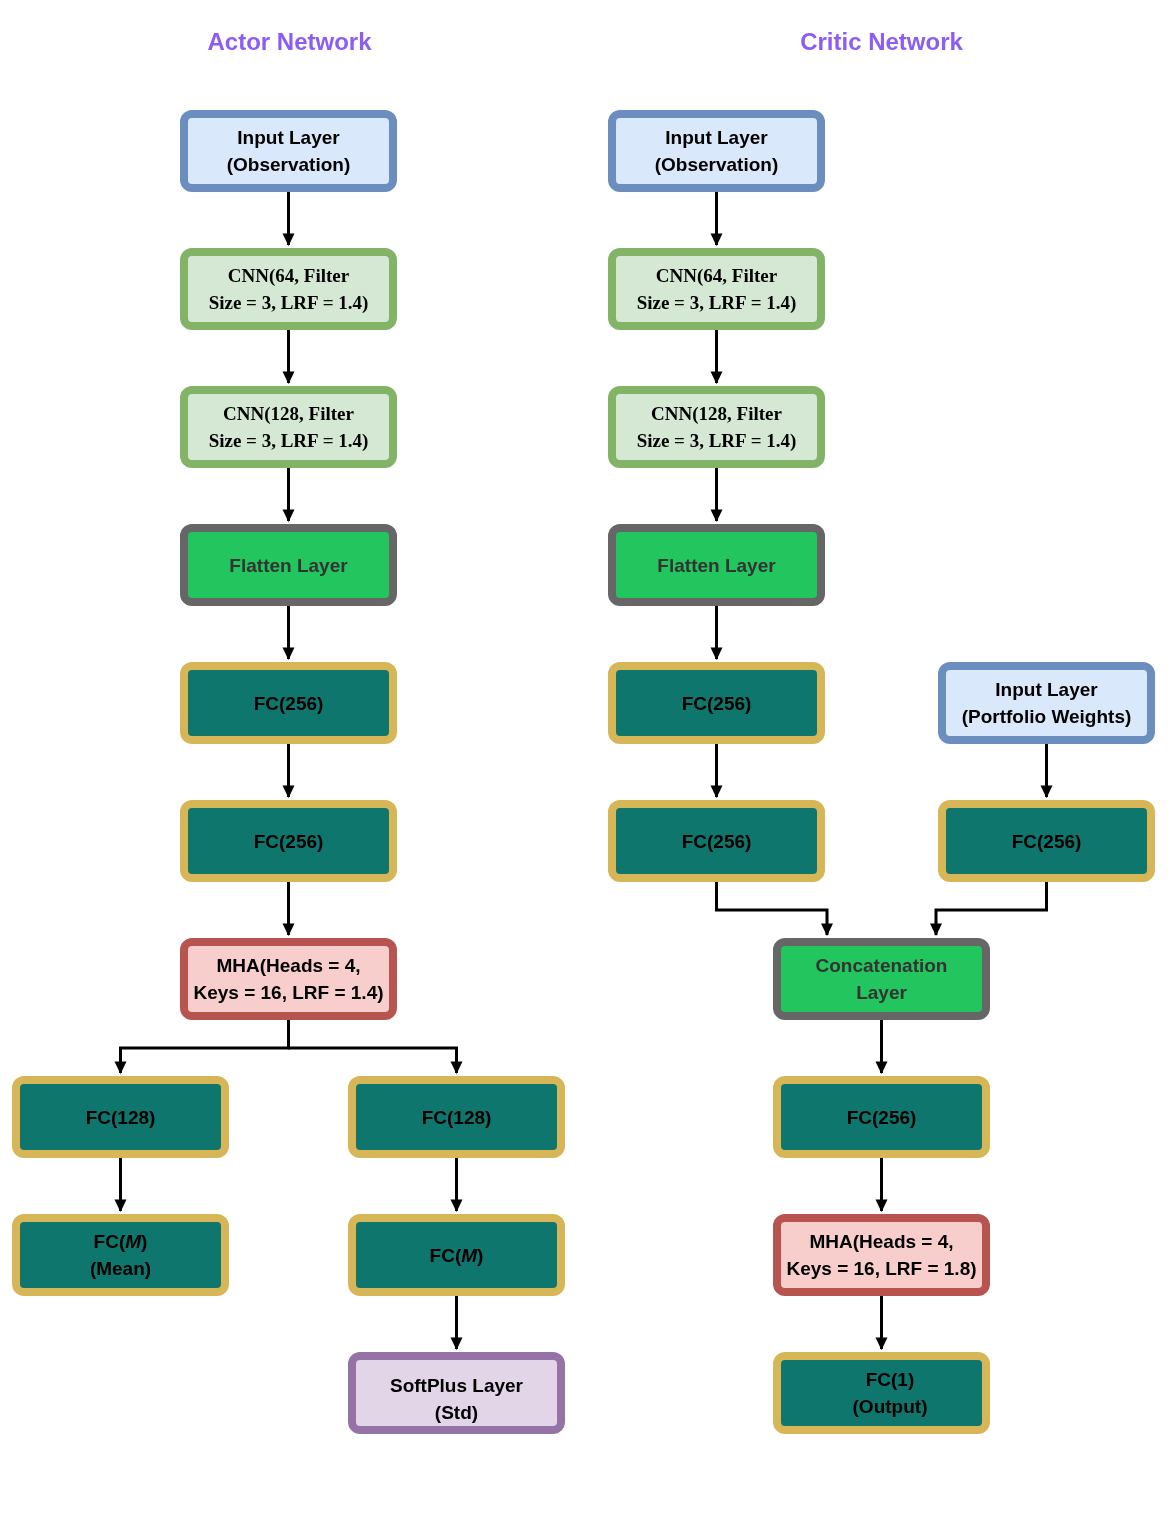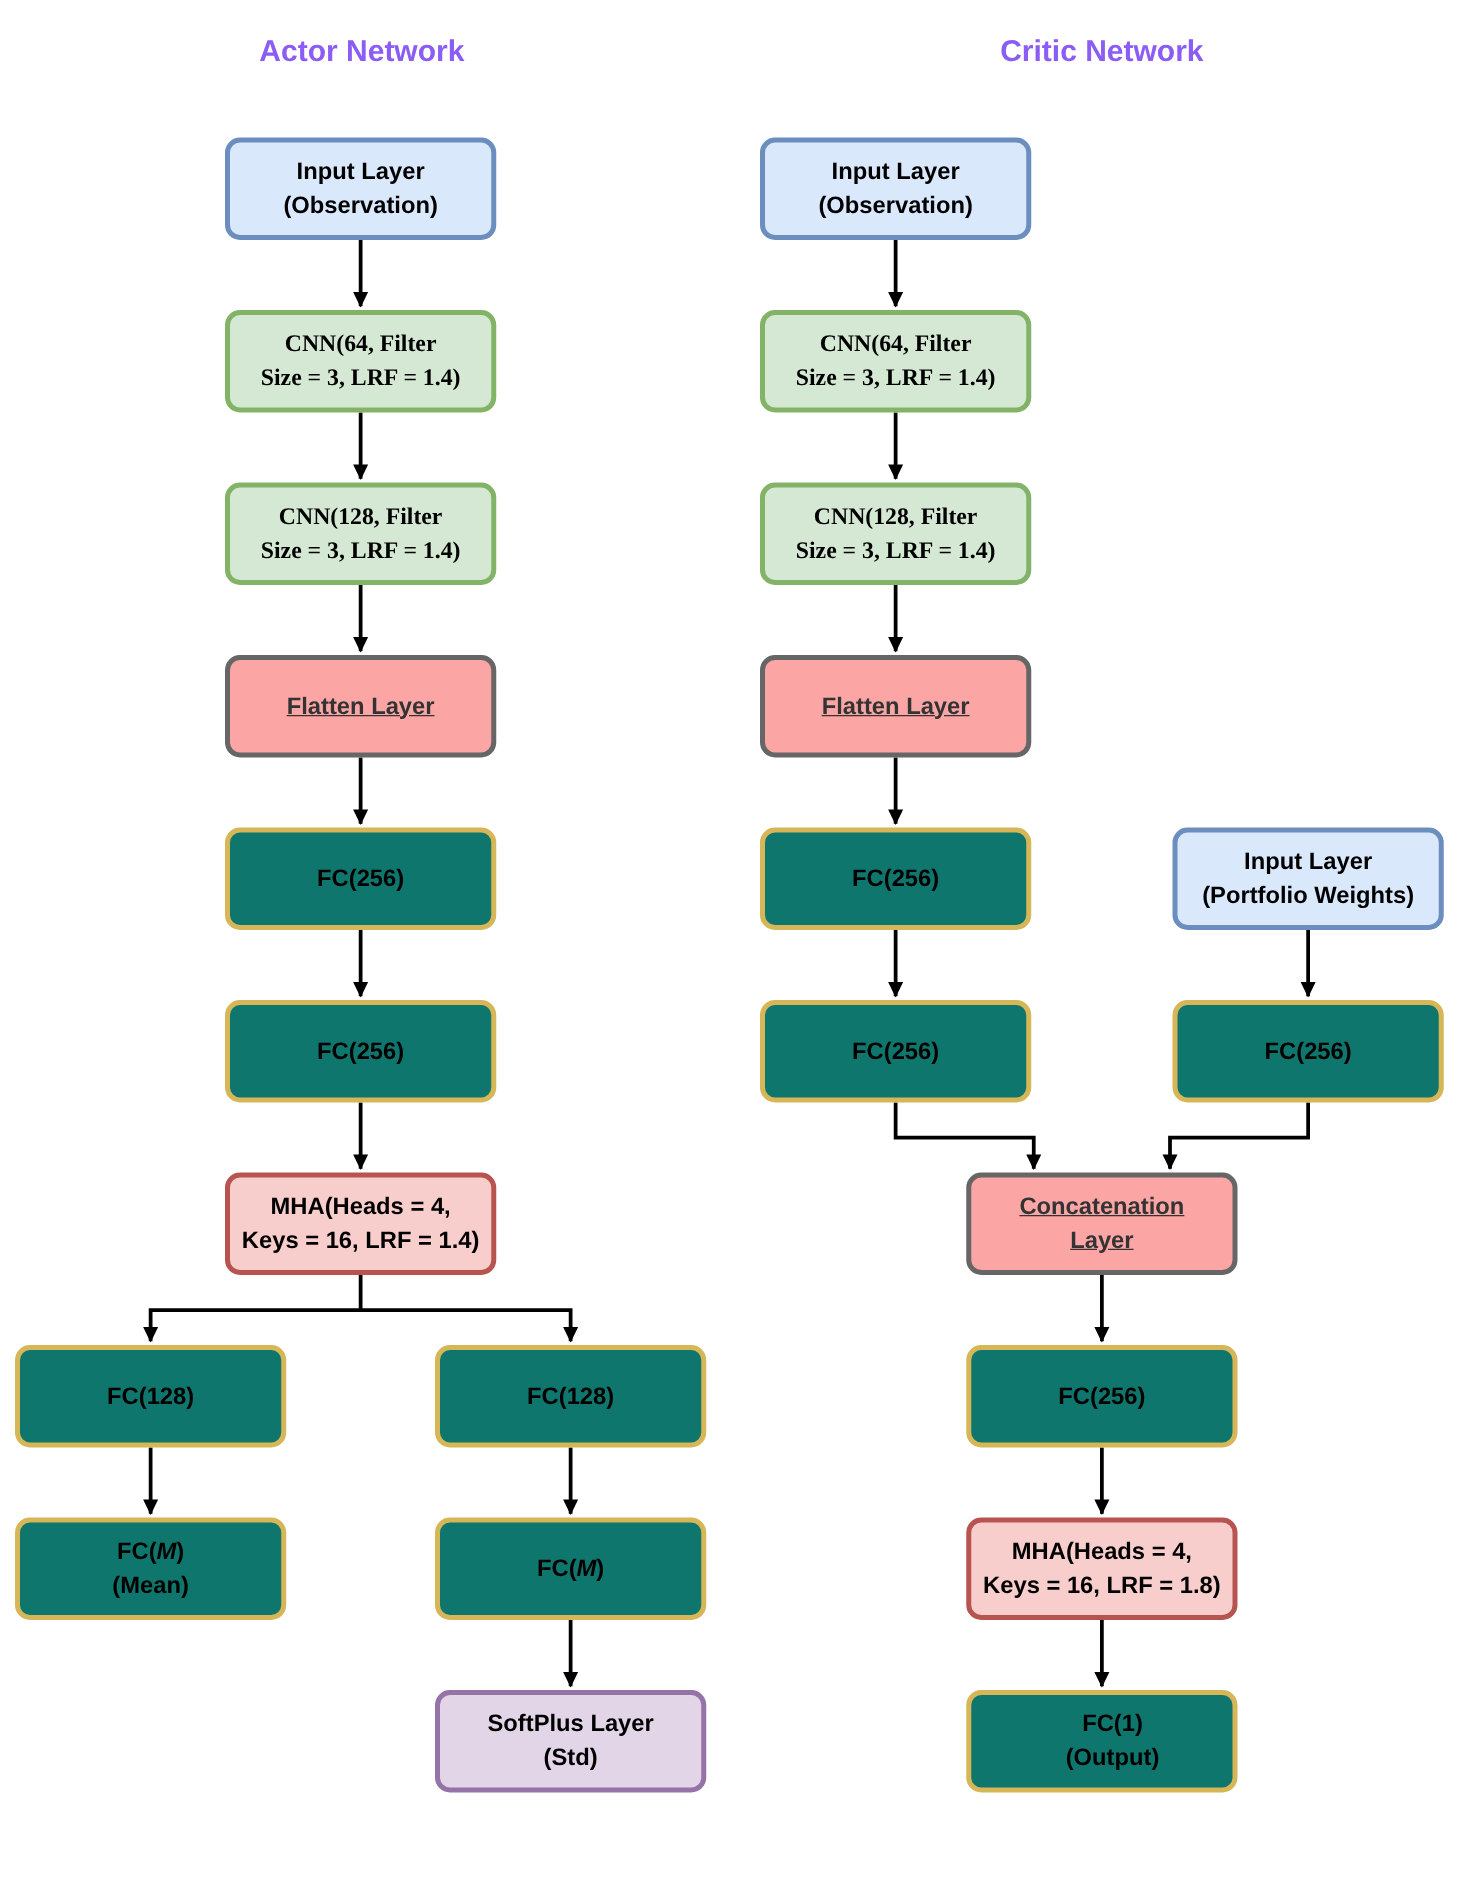--- a/index.html
+++ b/index.html
@@ -15,35 +15,35 @@
     text-align:center;
     font-size:24px;
     font-weight:bold;
     color:#8b5cf6;
   }
   svg.wires{position:absolute;left:0;top:0;z-index:1;}
   .node{
     position:absolute;
     width:217px;height:82px;
     box-sizing:border-box;
-    border:4px solid #f97316;
+    border:8px solid #f97316;
     border-radius:12px;
     display:flex;flex-direction:column;
     align-items:center;justify-content:center;
     text-align:center;
     font-size:19px;font-weight:bold;line-height:27px;
     color:#000000;
     z-index:2;
   }
   .node.blue  {background:#dae8fc;border-color:#6c8ebf;}
   .node.green {background:#d5e8d4;border-color:#82b366;font-family:Liberation Serif, serif;}
-  .node.gray  {background:#fca5a5;border-color:#666666;color:#333333;text-decoration:underline;}
+  .node.gray  {background:#22c55e;border-color:#666666;color:#333333;}
   .node.yellow{background:#0f766e;border-color:#d6b656;}
   .node.red   {background:#f8cecc;border-color:#b85450;}
-  .node.purple{background:#e1d5e7;border-color:#9673a6;}
+  .node.purple{background:#e1d5e7;border-color:#9673a6;justify-content:flex-end;}
   .node i{font-style:italic;}
 </style>
 </head>
 <body>
 
 <div class="canvas">
 
   <svg class="wires" width="1173" height="1520" viewBox="0 0 1173 1520">
     <defs>
       <marker id="arrow" viewBox="0 0 6 6" refX="5" refY="3" markerWidth="5" markerHeight="5" orient="auto-start-reverse" markerUnits="strokeWidth">

